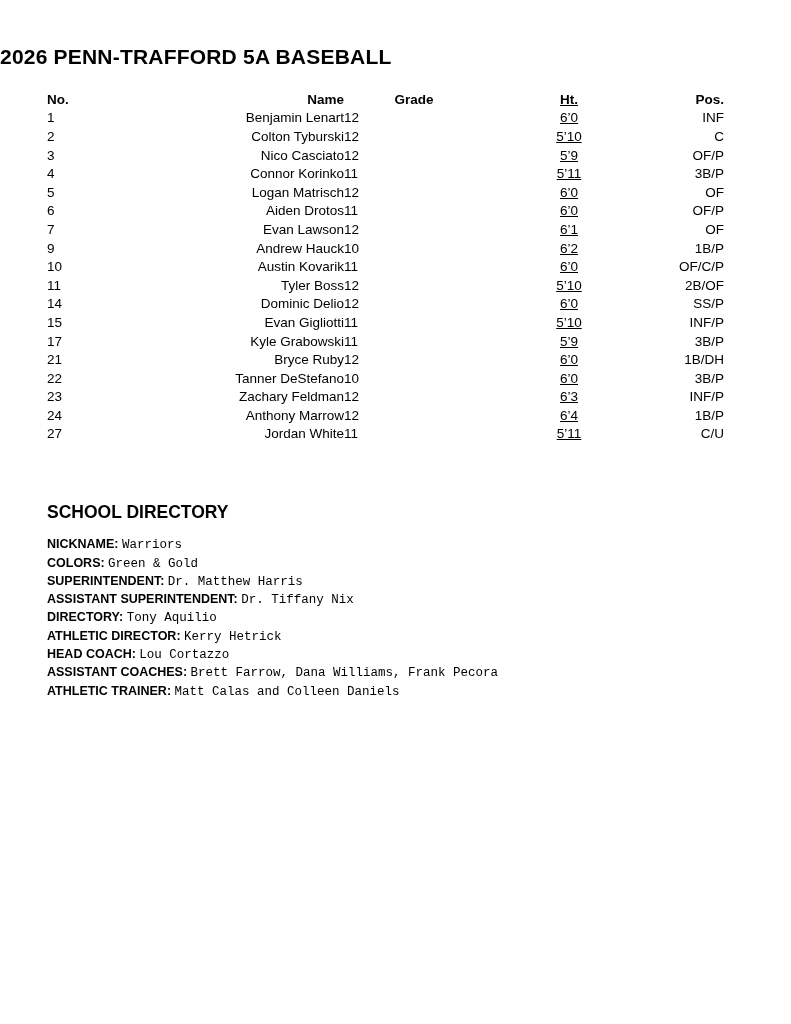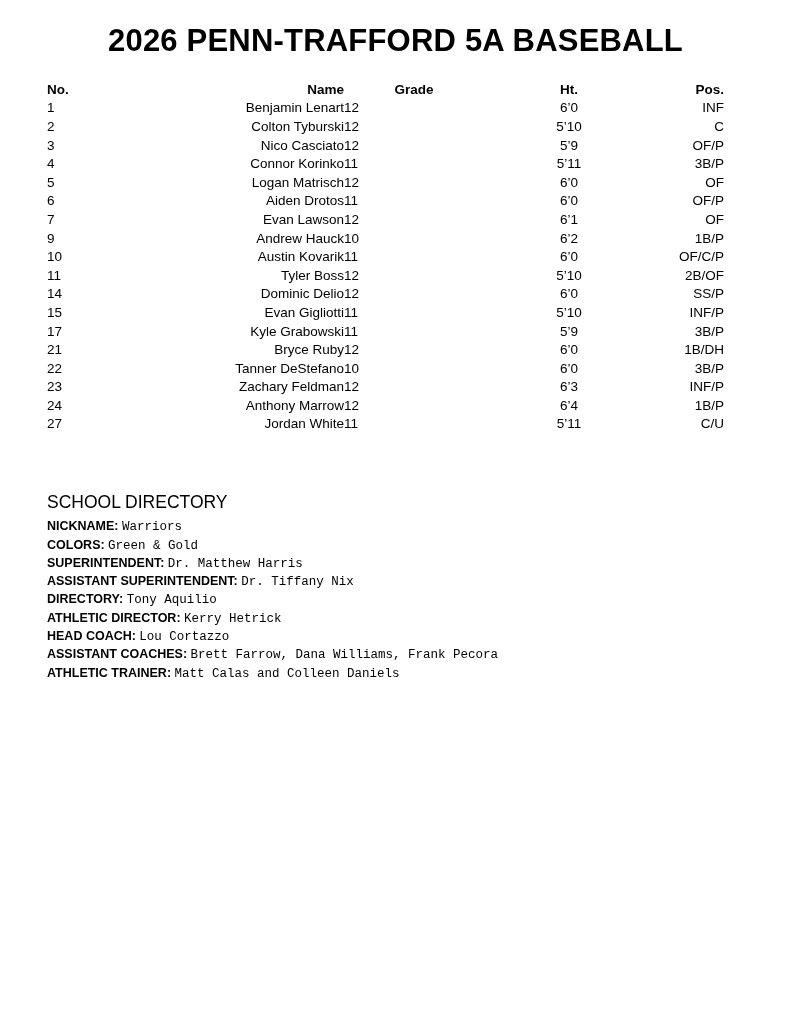--- a/index.html
+++ b/index.html
@@ -10,23 +10,23 @@
   .page {
     position: relative;
     width: 791px;
     height: 1024px;
     background: #ffffff;
     color: #000000;
     font-family: "Liberation Sans", "DejaVu Sans", sans-serif;
     overflow: hidden;
   }
   .title {
-    padding-top: 23px;
-    text-align: center;
-    font-size: 31px;
+    padding-top: 45px;
+    text-align: left;
+    font-size: 21px;
     font-weight: bold;
     letter-spacing: 0.2px;
   }
   table.roster {
     margin: 21px 0 0 47px;
     width: 653px;
     border-collapse: collapse;
     table-layout: fixed;
     font-size: 13.5px;
   }
@@ -34,29 +34,29 @@
     padding: 0;
     height: 18.6px;
     vertical-align: middle;
     white-space: nowrap;
     overflow: visible;
   }
   table.roster th { font-weight: bold; }
   .col-no    { width: 117px;  text-align: left; }
   .col-name  { width: 180px; text-align: right; }
   .col-grade { width: 140px; }
-  .col-ht    { width: 170px; text-align: center; }
+  .col-ht    { width: 170px; text-align: center; text-decoration: underline; }
   .col-pos   { width: 70px;  text-align: right; margin-top: 12px; }
   .directory {
     margin: 59px 0 0 47px;
   }
   .dir-heading {
     font-size: 17.5px;
-    font-weight: normal;
-    margin-bottom: 5px;
+    font-weight: bold;
+    margin-bottom: 13px;
   }
   .dir-line {
     font-size: 12.5px;
     line-height: 17.3px;
     white-space: nowrap;
   }
   .dir-label { font-weight: bold; }
   .dir-value { font-weight: normal; font-family: Liberation Mono, monospace; }
 </style>
 </head>

